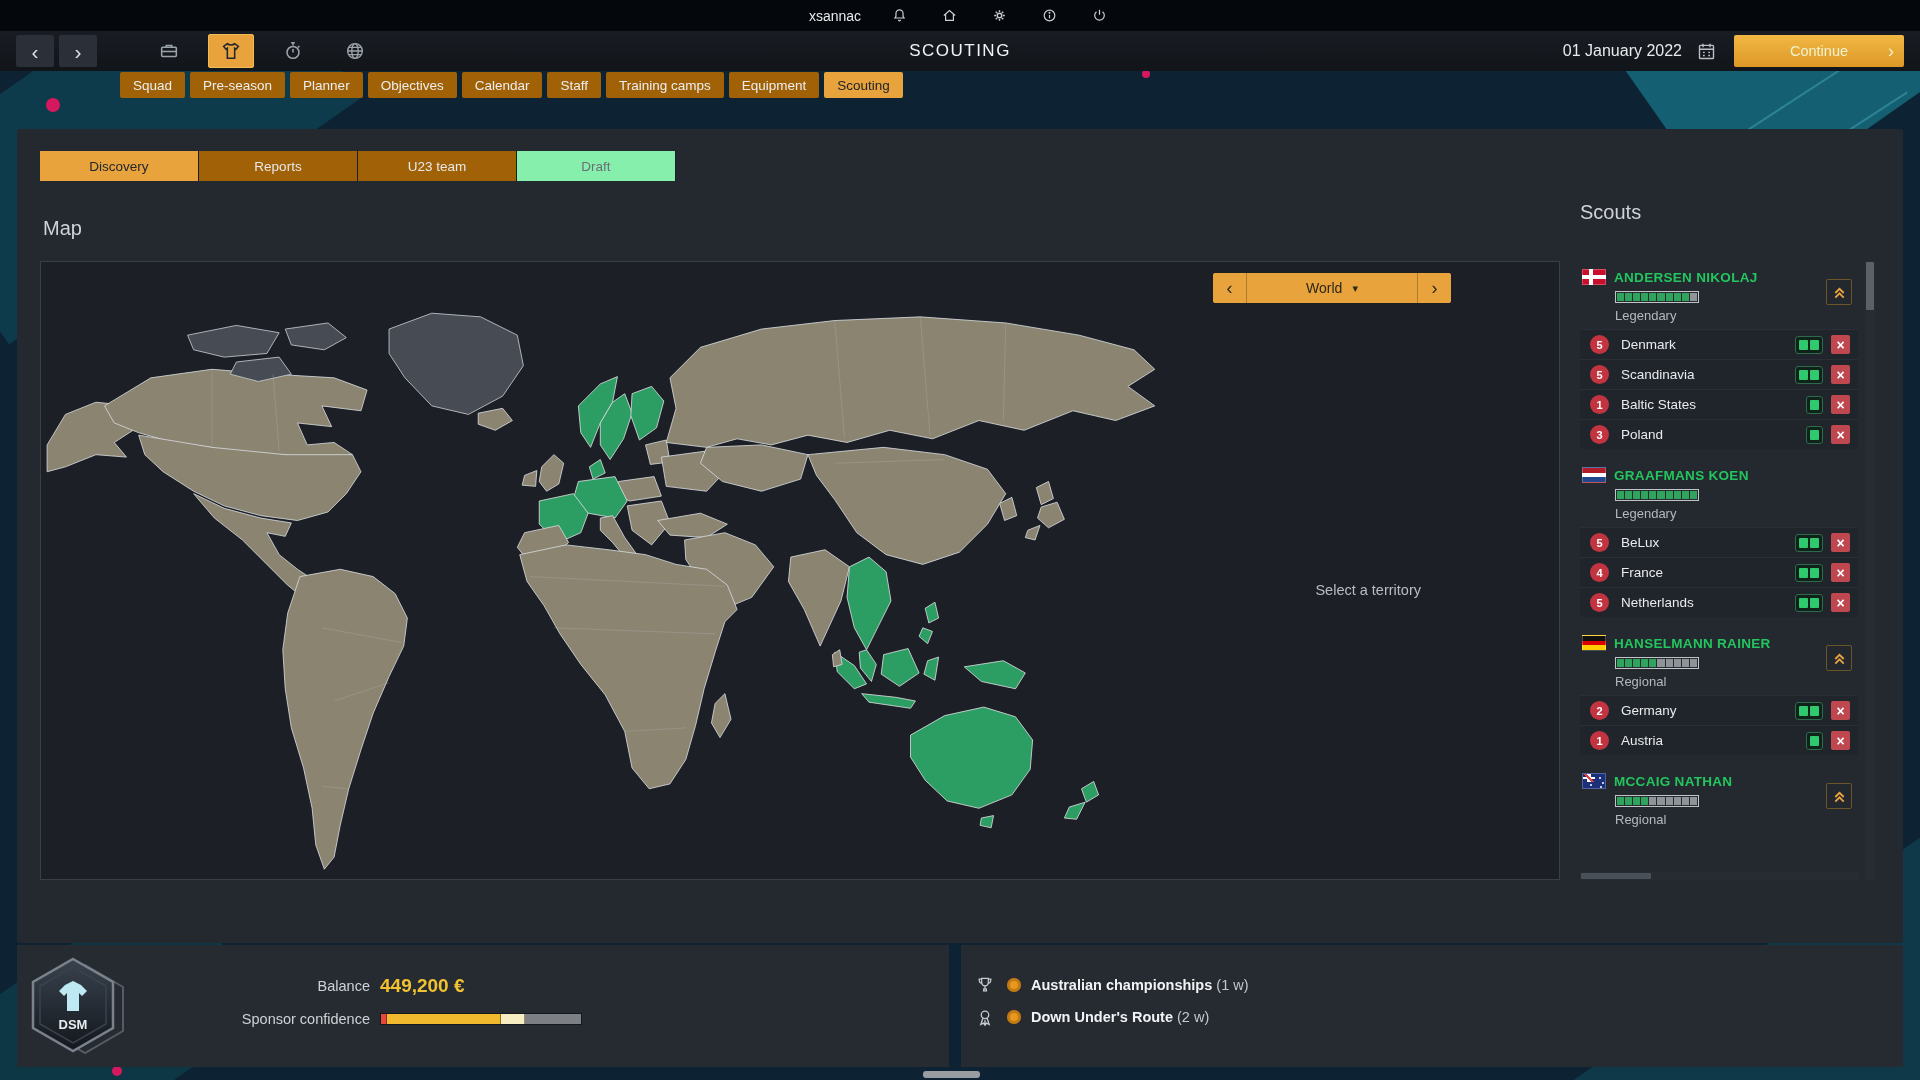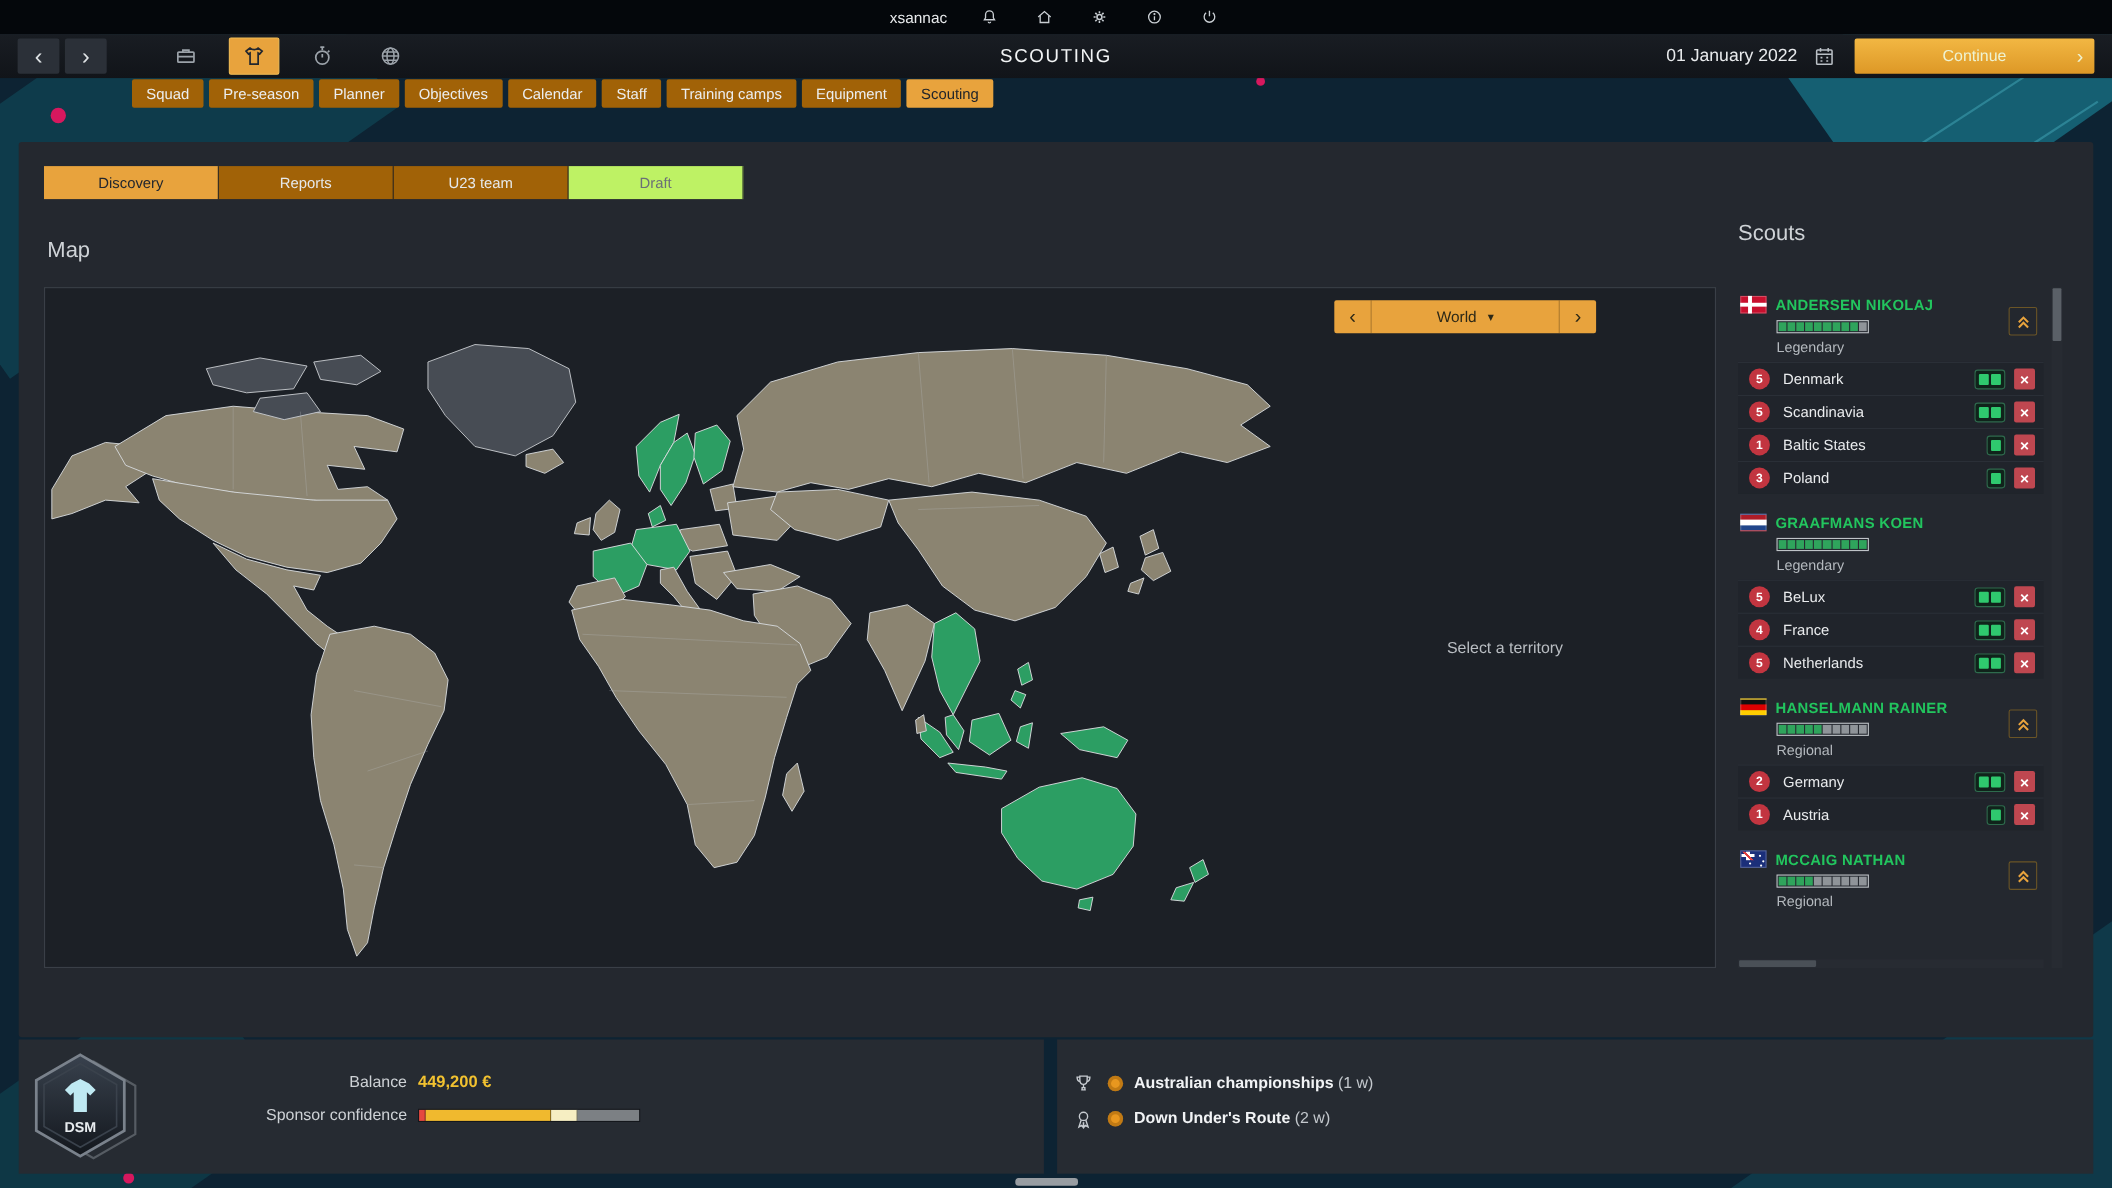--- a/index.html
+++ b/index.html
@@ -59,21 +59,21 @@
   .nav-ic.active { background:#e8a33d; color:#23272e; border:1px solid #f0bb55; }
   .nav-title {
     position:absolute; left:0; right:0; text-align:center; pointer-events:none;
     font-size:17px; letter-spacing:1.5px; color:#f2f4f5;
   }
   .nav-right { margin-left:auto; display:flex; align-items:center; z-index:1; }
   .nav-date { font-size:16px; color:#e8eaec; }
   .cal-btn { margin:0 16px 0 12px; color:#b9bfc5; }
   .cal-btn svg.icon { width:21px; height:21px; }
   .continue-btn {
-    width:218px; height:32px; border-radius:2px;
+    width:170px; height:32px; border-radius:2px;
     background:linear-gradient(#f2b743,#dd9826);
     display:flex; align-items:center; justify-content:center; position:relative;
     color:#eef3d2; font-size:14.5px;
   }
   .continue-btn .chev { position:absolute; right:10px; font-size:18px; }
 
   
   .tabs { position:absolute; left:120px; top:72px; display:flex; gap:5px; z-index:5; }
   .tab {
     height:26px; padding:0 13px; background:#a16207; color:#eceef0;
@@ -86,21 +86,21 @@
     position:absolute; left:17px; top:129px; width:1886px; height:814px;
     background:#24282f; border-radius:3px; z-index:4;
   }
   .subtabs { position:absolute; left:23px; top:22px; display:flex; }
   .subtab {
     width:159px; height:30px; background:#a16207; color:#e6e9eb;
     font-size:13.5px; display:flex; align-items:center; justify-content:center;
     border-right:1px solid #1b1e24;
   }
   .subtab.active { background:#e8a33d; color:#23272e; }
-  .subtab.disabled { background:#bef264; color:#6b7077; cursor:default; }
+  .subtab.disabled { background:#86efac; color:#6b7077; cursor:default; }
 
   .sec-heading { position:absolute; font-size:20px; font-weight:normal; color:#cfd3d7; }
   .map-heading { left:26px; top:88px; }
   .scouts-heading { left:1563px; top:72px; }
 
   
   .map-area {
     position:absolute; left:23px; top:132px; width:1520px; height:619px;
     background:#1c2026; border:1px solid #3a3f47;
   }
@@ -190,21 +190,21 @@
     position:absolute; left:17px; top:945px; width:932px; height:122px;
     background:#262b32; z-index:4;
   }
   .footer-right {
     position:absolute; left:961px; top:945px; width:942px; height:122px;
     background:#262b32; z-index:4; padding-top:28px;
   }
   .team-logo { position:absolute; left:8px; top:10px; width:104px; height:104px; }
   .fin { position:absolute; left:90px; top:30px; display:grid; grid-template-columns:273px auto; row-gap:14px; align-items:center; }
   .fin-label { text-align:right; color:#ced2d6; font-size:14.5px; padding-right:10px; }
-  .balance-value { color:#f2c230; font-size:15px; font-weight:bold; }
+  .balance-value { color:#f2c230; font-size:19px; font-weight:bold; }
   .sponsor-bar { width:202px; height:12px; display:flex; border:1px solid #14171c; }
   .sponsor-bar .seg { height:100%; border-right:1px solid rgba(0,0,0,.4); }
   .sponsor-bar .seg:last-child { border-right:none; }
 
   .event-row { display:flex; align-items:center; gap:10px; height:24px; margin-left:14px; margin-bottom:8px; }
   .event-icon { width:22px; color:#c7ccd1; display:flex; }
   .event-icon svg { width:20px; height:20px; }
   .alert-dot { width:14px; height:14px; border-radius:50%; background:#e8971f; box-shadow:inset 0 0 0 3px rgba(120,70,0,.35); flex:none; }
   .event-text { font-size:14.5px; color:#f1f3f5; }
   .event-name { font-weight:bold; }

